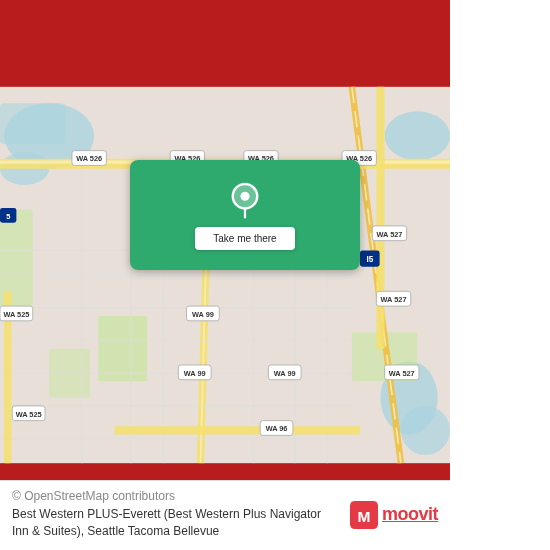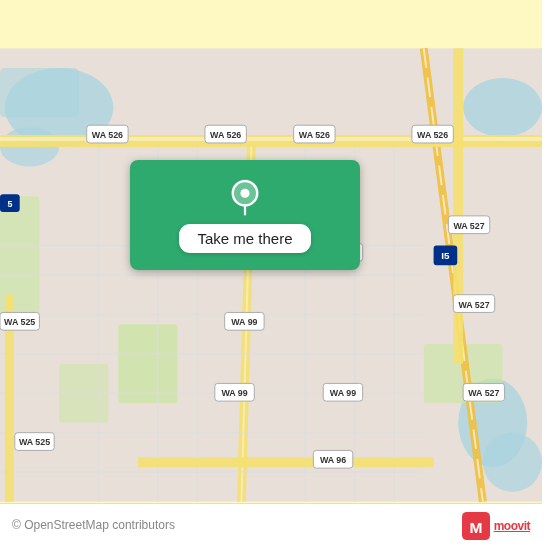--- a/index.html
+++ b/index.html
@@ -5,24 +5,24 @@
     * { margin: 0; padding: 0; box-sizing: border-box; }
     body {
       width: 550px;
       height: 550px;
       overflow: hidden;
       font-family: Arial, sans-serif;
       position: relative;
     }
 
     #map-container {
-      width: 542px;
+      width: 450px;
       height: 550px;
       position: relative;
-      background-color: #fef9c3;
+      background-color: #b91c1c;
       overflow: hidden;
     }
 
     
     #map-svg {
       position: absolute;
       top: 0; left: 0;
       width: 100%; height: 100%;
     }
 
@@ -52,23 +52,23 @@
 
     #location-pin {
       width: 38px;
       height: 38px;
       margin-bottom: 8px;
     }
 
     #take-me-there-btn {
       background: white;
       border: none;
-      border-radius: 11px;
+      border-radius: 4px;
       padding: 6px 18px;
-      font-size: 15px;
+      font-size: 10px;
       font-weight: 500;
       color: #222;
       cursor: pointer;
       box-shadow: 0 1px 4px rgba(0,0,0,0.2);
       white-space: nowrap;
     }
 
     
     #info-bar {
       position: absolute;
@@ -99,21 +99,21 @@
       line-height: 1.4;
     }
 
     #moovit-logo {
       display: flex;
       align-items: center;
       margin-left: 10px;
     }
 
     #moovit-logo-text {
-      font-size: 12px;
+      font-size: 18px;
       font-weight: 700;
       color: #e63946;
       letter-spacing: -0.5px;
       text-decoration: underline;
     }
 
     #moovit-icon {
       width: 28px;
       height: 28px;
       margin-right: 4px;
@@ -228,20 +228,21 @@
         <circle cx="20" cy="20" r="6" fill="white"></circle>
         <line x1="20" y1="36" x2="20" y2="48" stroke="white" stroke-width="3" stroke-linecap="round"></line>
       </svg>
       <button id="take-me-there-btn">Take me there</button>
     </div>
   </div>
 
   <div id="info-bar">
     <div id="info-text-block">
       <div id="copyright-line">© OpenStreetMap contributors</div>
+      <div id="place-name">Best Western PLUS-Everett (Best Western Plus Navigator Inn &amp; Suites), Seattle Tacoma Bellevue</div>
     </div>
     <div id="moovit-logo">
 
       <svg id="moovit-icon" viewBox="0 0 36 36" xmlns="http://www.w3.org/2000/svg">
         <rect width="36" height="36" rx="6" fill="#e63946"></rect>
         <text x="18" y="27" text-anchor="middle" font-size="20" font-family="Arial" font-weight="900" fill="white">M</text>
       </svg>
       <span id="moovit-logo-text">moovit</span>
     </div>
   </div>

